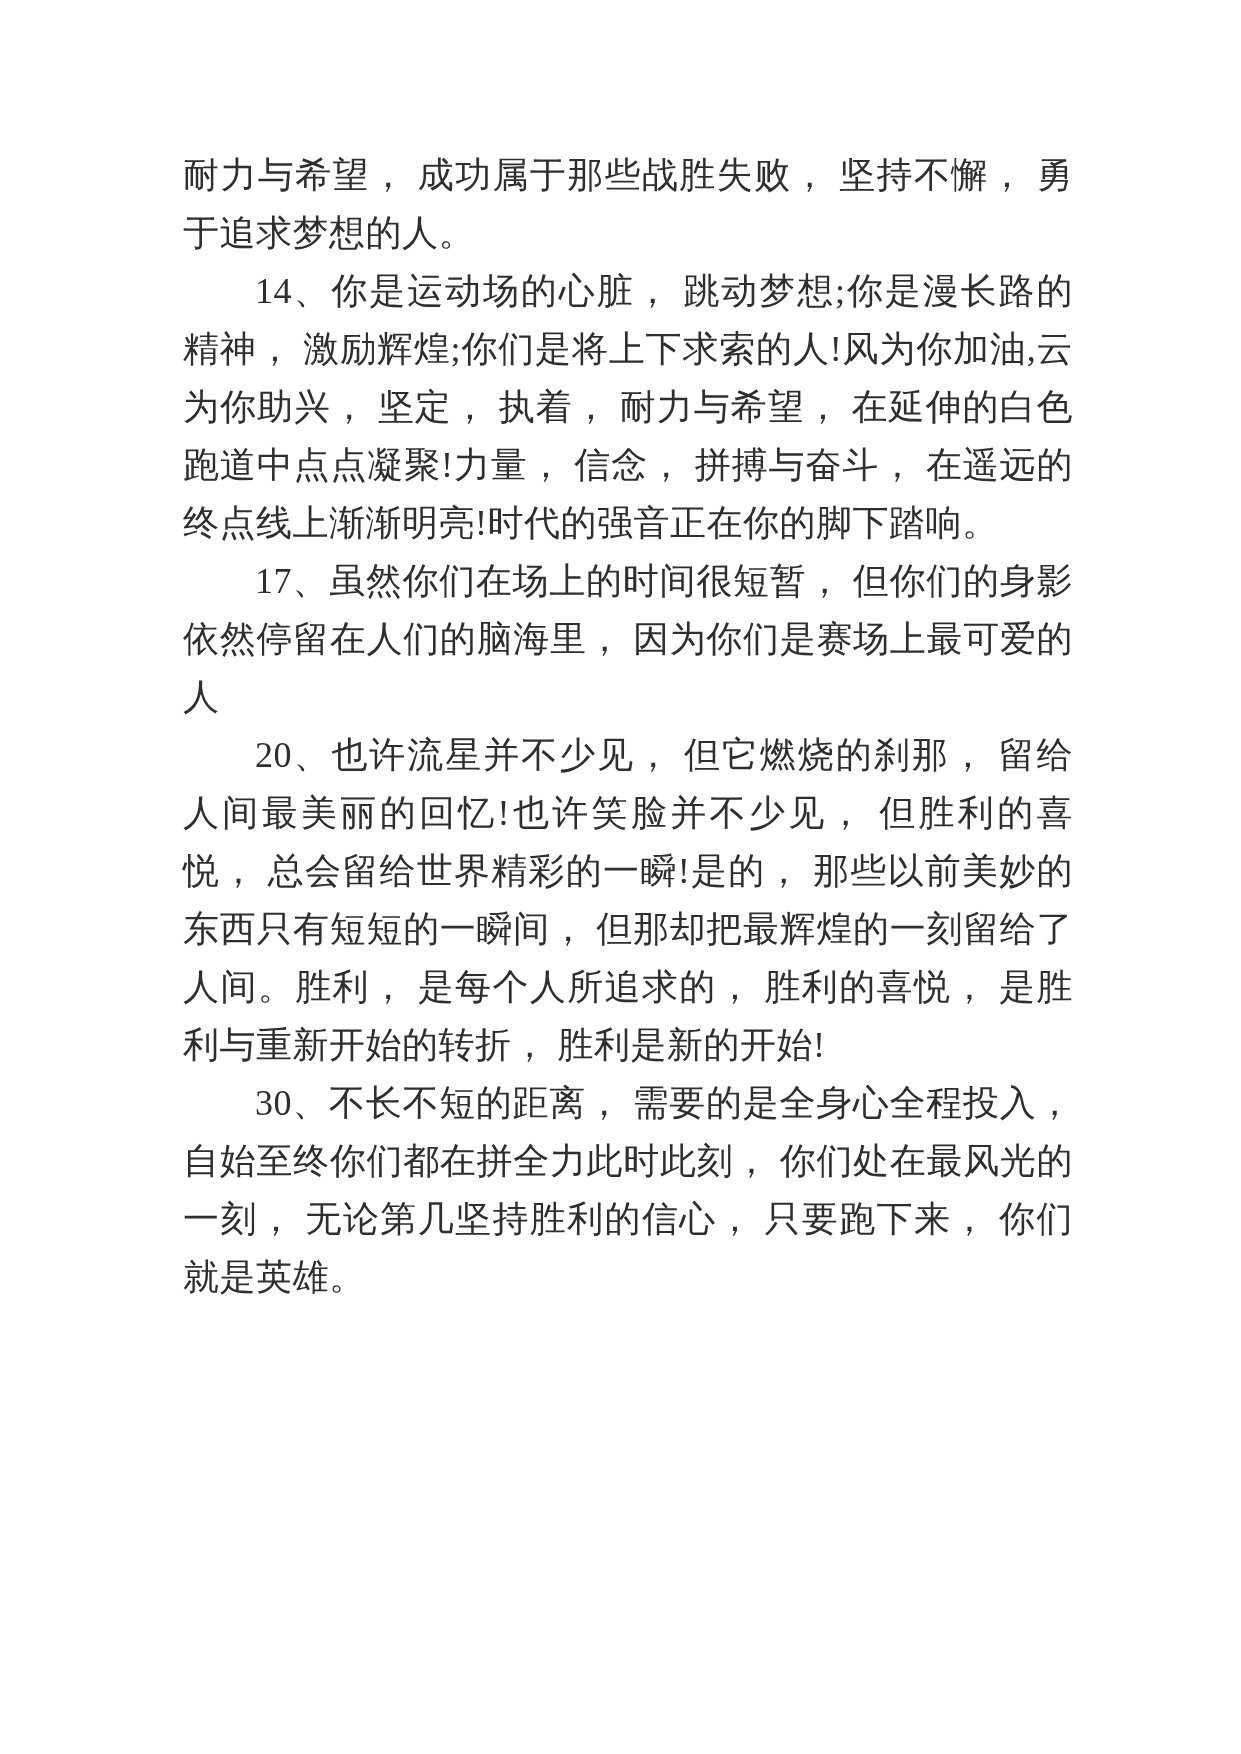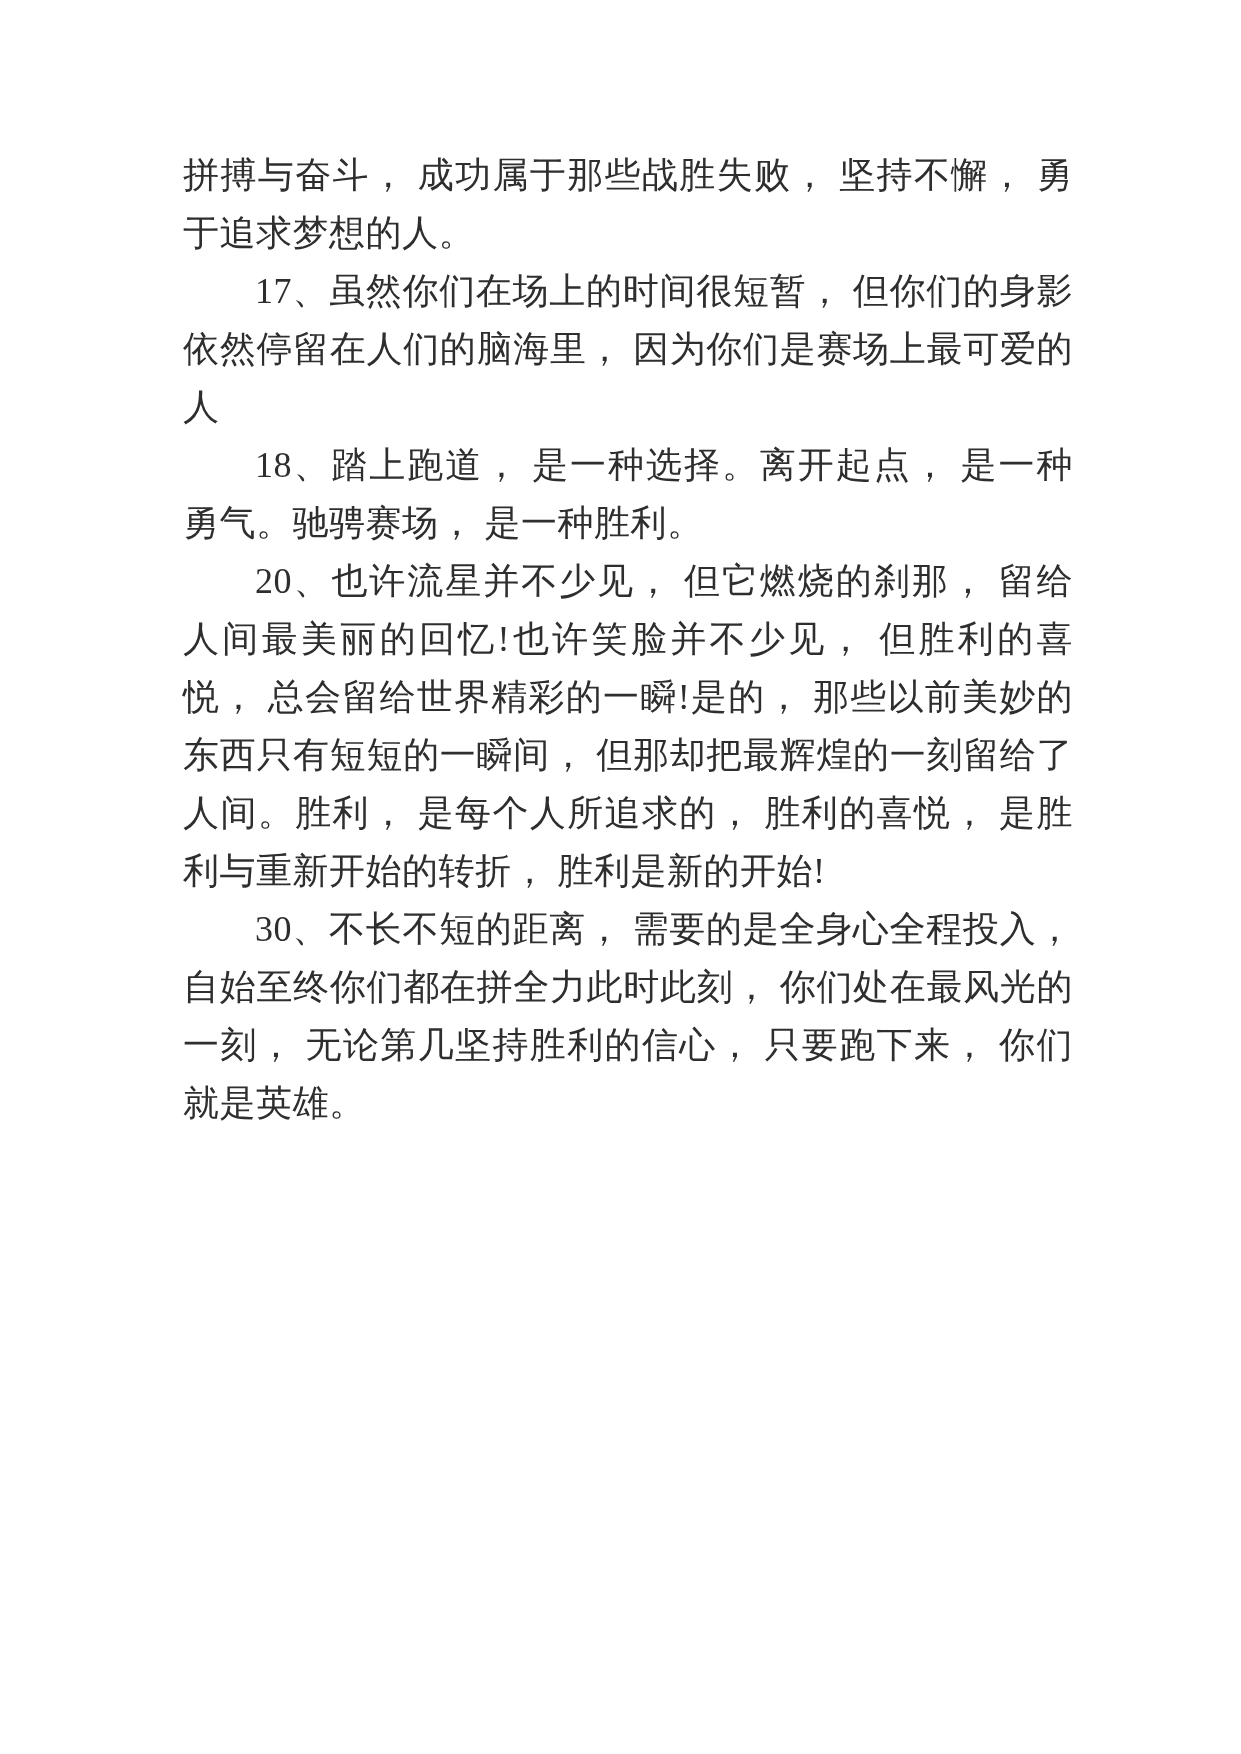--- a/index.html
+++ b/index.html
@@ -36,19 +36,19 @@
   }
   .text-column p.indent {
     text-indent: 2em;
   }
 </style>
 </head>
 <body>
 
 <div class="page">
   <div class="text-column">
-    <p class="para">拼搏与奋斗， 成功属于那些战胜失败， 坚持不懈， 勇于追求梦想的人。</p>
+    <p class="para">耐力与希望， 成功属于那些战胜失败， 坚持不懈， 勇于追求梦想的人。</p>
+    <p class="para indent">14、你是运动场的心脏， 跳动梦想;你是漫长路的精神， 激励辉煌;你们是将上下求索的人!风为你加油,云为你助兴， 坚定， 执着， 耐力与希望， 在延伸的白色跑道中点点凝聚!力量， 信念， 拼搏与奋斗， 在遥远的终点线上渐渐明亮!时代的强音正在你的脚下踏响。</p>
     <p class="para indent">17、虽然你们在场上的时间很短暂， 但你们的身影依然停留在人们的脑海里， 因为你们是赛场上最可爱的人</p>
-    <p class="para indent">18、踏上跑道， 是一种选择。离开起点， 是一种勇气。驰骋赛场， 是一种胜利。</p>
     <p class="para indent">20、也许流星并不少见， 但它燃烧的刹那， 留给人间最美丽的回忆!也许笑脸并不少见， 但胜利的喜悦， 总会留给世界精彩的一瞬!是的， 那些以前美妙的东西只有短短的一瞬间， 但那却把最辉煌的一刻留给了人间。胜利， 是每个人所追求的， 胜利的喜悦， 是胜利与重新开始的转折， 胜利是新的开始!</p>
     <p class="para indent">30、不长不短的距离， 需要的是全身心全程投入， 自始至终你们都在拼全力此时此刻， 你们处在最风光的一刻， 无论第几坚持胜利的信心， 只要跑下来， 你们就是英雄。</p>
   </div>
 </div>
 
 </body></html>

